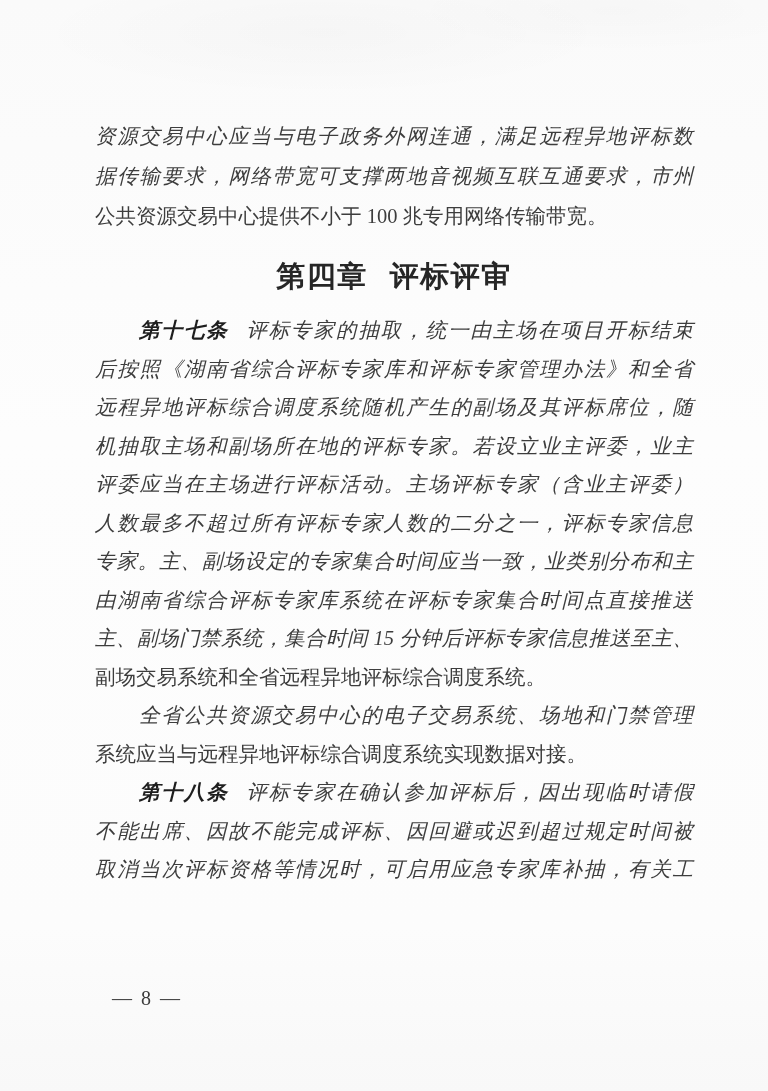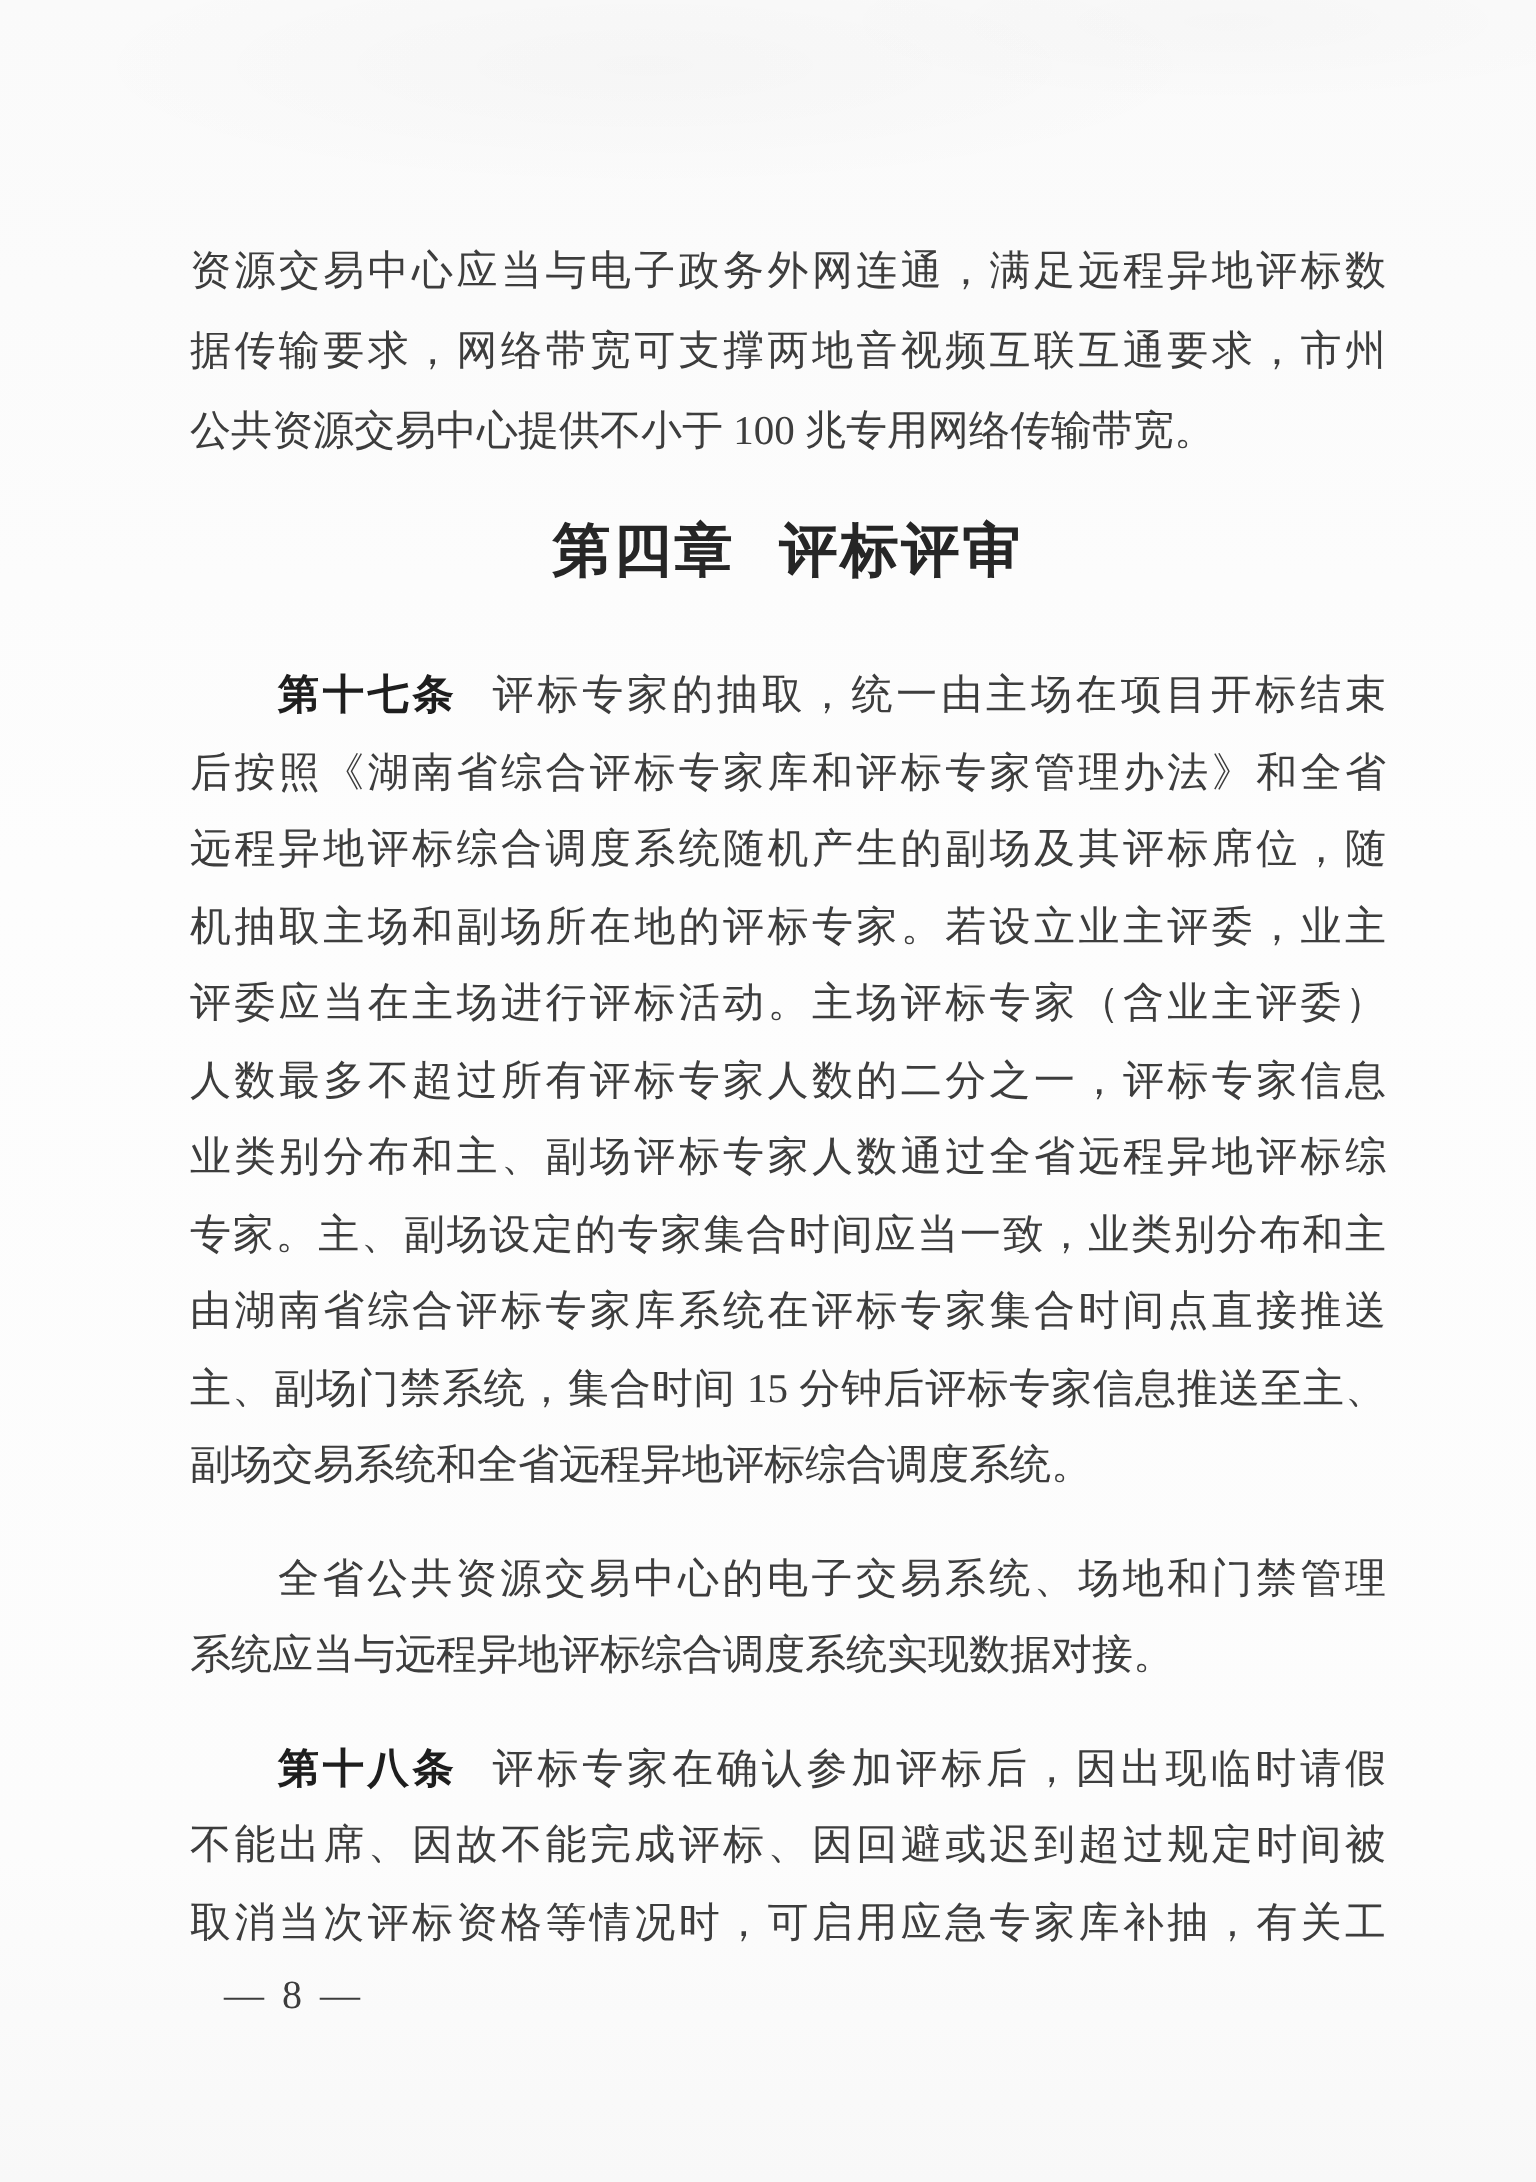--- a/index.html
+++ b/index.html
@@ -19,22 +19,23 @@
   }
   .p1{top:116px;}
   .p1 .line{height:40px;line-height:40px;}
   .body2{top:311px;}
   .body2 .line{height:38.5px;line-height:38.5px;}
   .line{white-space:nowrap;}
   .line.j{
     white-space:normal;
     text-align:justify;text-align-last:justify;
     text-justify:inter-character;
+    font-style:italic;
   }
-  .ind{text-indent:44px;margin-top:18px;}
+  .ind{text-indent:44px;}
   .lead{
     font-family:"Liberation Sans","DejaVu Sans",sans-serif;
     font-weight:700;color:#1e1e1e;margin-right:0.85em;
   }
   .chapter{
     position:absolute;left:95px;top:256px;width:598px;height:40px;line-height:40px;
     margin:0;text-align:center;
     font-family:"Liberation Sans","DejaVu Sans",sans-serif;
     font-weight:700;font-size:29px;color:#262626;letter-spacing:1.5px;
   }
@@ -62,21 +63,20 @@
   <section class="block body2">
 
     <div class="line j ind">
       <span class="lead">第十七条</span><span>评标专家的抽取，统一由主场在项目开标结束</span>
     </div>
     <div class="line j">后按照《湖南省综合评标专家库和评标专家管理办法》和全省</div>
     <div class="line j">远程异地评标综合调度系统随机产生的副场及其评标席位，随</div>
     <div class="line j">机抽取主场和副场所在地的评标专家。若设立业主评委，业主</div>
     <div class="line j">评委应当在主场进行评标活动。主场评标专家（含业主评委）</div>
     <div class="line j">人数最多不超过所有评标专家人数的二分之一，评标专家信息</div>
-    <div class="line j">业类别分布和主、副场评标专家人数通过全省远程异地评标综</div>
     <div class="line j">专家。主、副场设定的专家集合时间应当一致，业类别分布和主</div>
     <div class="line j">由湖南省综合评标专家库系统在评标专家集合时间点直接推送</div>
     <div class="line j">主、副场门禁系统，集合时间 15 分钟后评标专家信息推送至主、</div>
     <div class="line">副场交易系统和全省远程异地评标综合调度系统。</div>
 
     <div class="line j ind">全省公共资源交易中心的电子交易系统、场地和门禁管理</div>
     <div class="line">系统应当与远程异地评标综合调度系统实现数据对接。</div>
 
     <div class="line j ind">
       <span class="lead">第十八条</span><span>评标专家在确认参加评标后，因出现临时请假</span>

